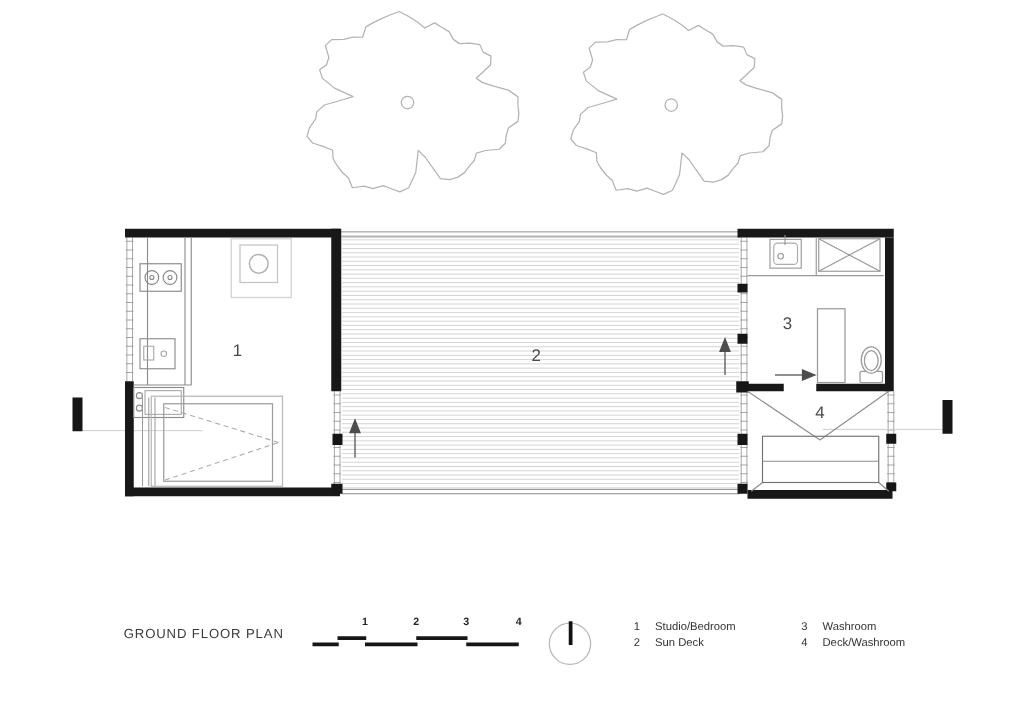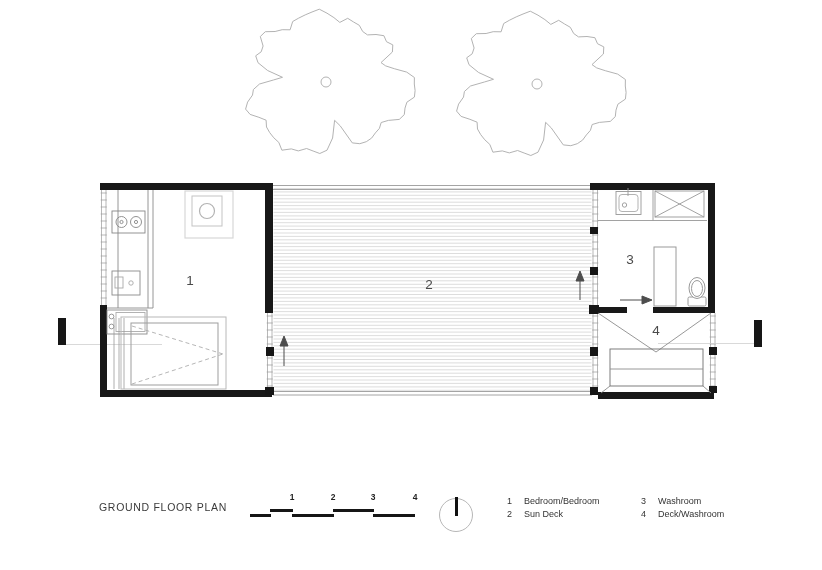--- a/index.html
+++ b/index.html
@@ -316,21 +316,21 @@
     <span class="abs tick" style="left:373px;top:492px">3</span>
     <span class="abs tick" style="left:415px;top:492px">4</span>
   </div>
 
   <div class="abs compass" style="left:439px;top:498px">
     <div class="needle"></div>
   </div>
 
   <div class="abs legend-col" style="left:507px;top:496px">
     <span>1</span>
-    <span>Bedroom/Bedroom</span>
+    <span>Studio/Bedroom</span>
     <span>2</span>
     <span>Sun Deck</span>
   </div>
   <div class="abs legend-col" style="left:641px;top:496px">
     <span>3</span>
     <span>Washroom</span>
     <span>4</span>
     <span>Deck/Washroom</span>
   </div>
 </div>

